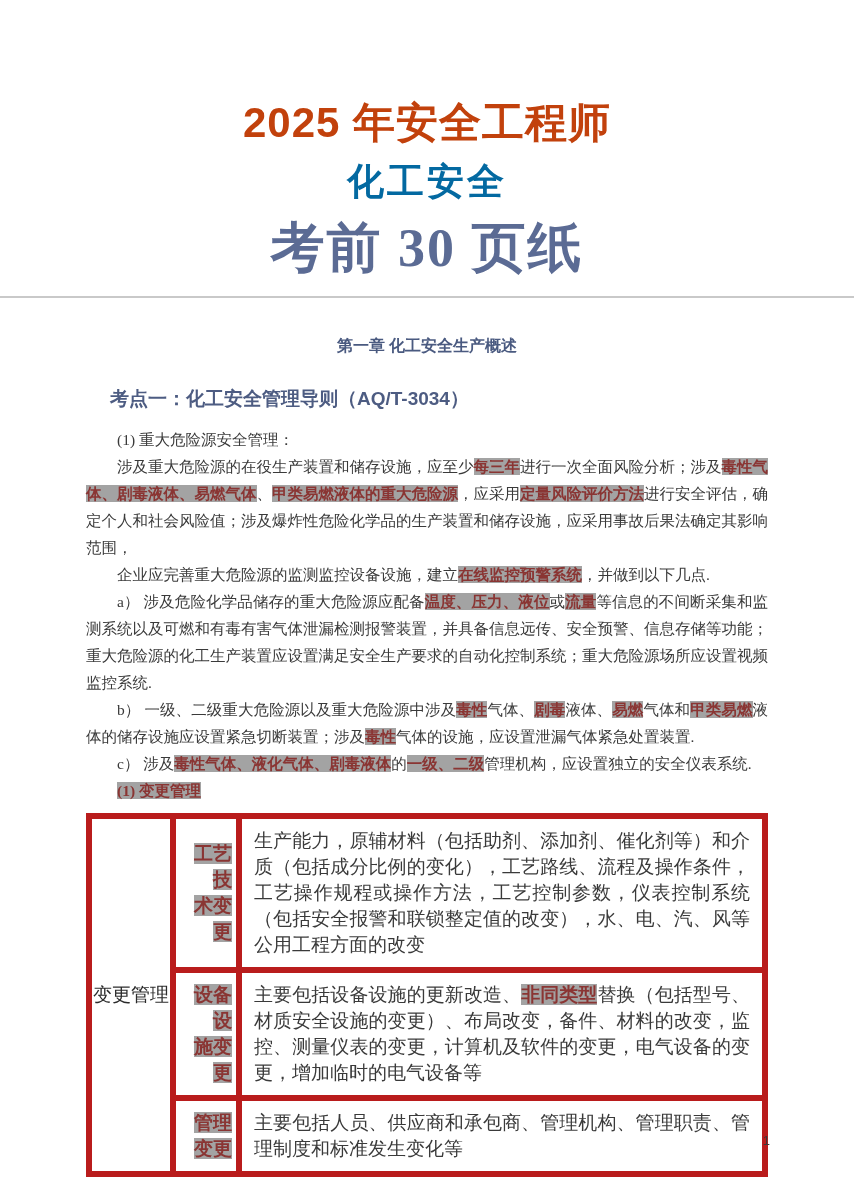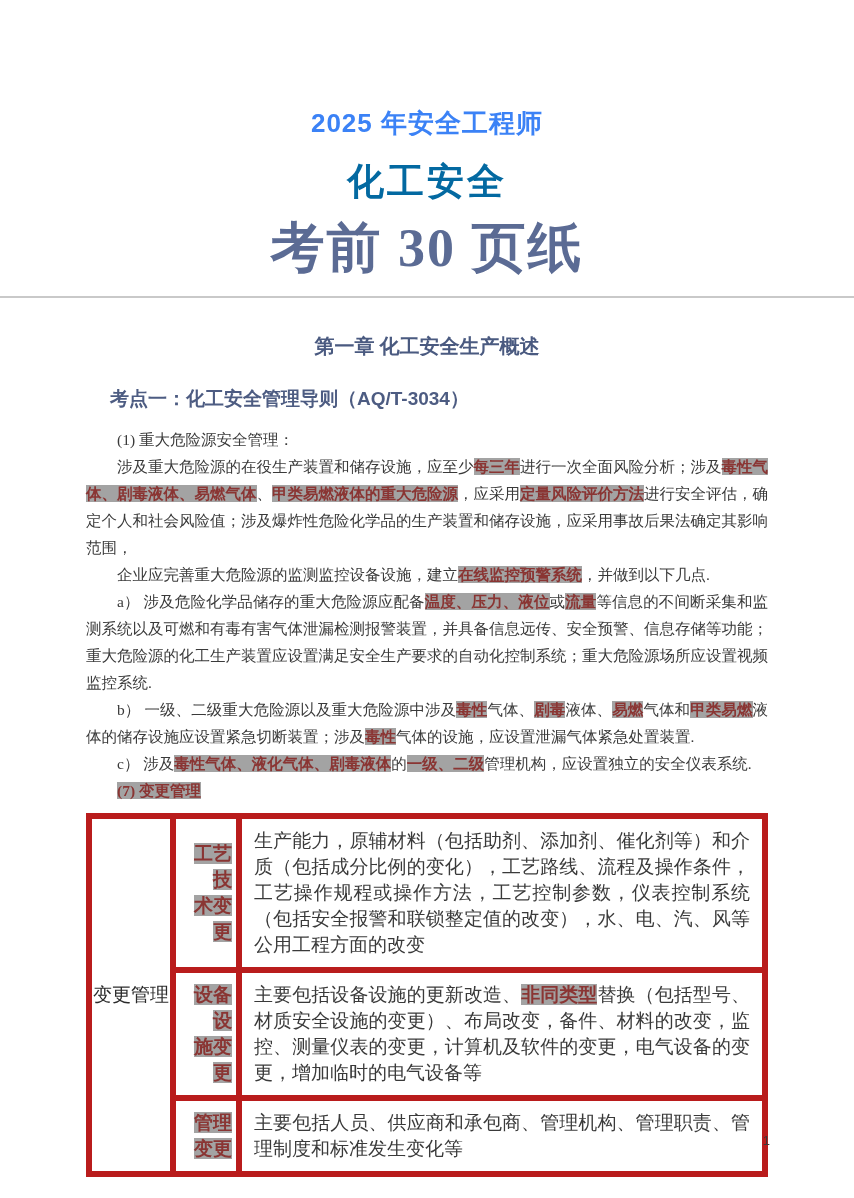--- a/index.html
+++ b/index.html
@@ -10,22 +10,22 @@
     color: #3a3a3a;
     position: relative;
     overflow: hidden;
   }
   .page { width: 854px; height: 1198px; position: relative; background: #fff; }
 
   
   .cover { text-align: center; padding-top: 102px; }
   .cover-line1 {
     font-family: "Liberation Sans", "DejaVu Sans", sans-serif;
-    font-weight: bold; font-size: 26px; line-height: 42px;
-    color: #3b82f6; letter-spacing: 1px;
+    font-weight: bold; font-size: 42px; line-height: 42px;
+    color: #c2410c; letter-spacing: 1px;
   }
   .cover-line2 {
     font-family: "Liberation Sans", "DejaVu Sans", sans-serif;
     font-weight: bold; font-size: 37px; line-height: 44px;
     color: #0369a1; margin-top: 16px; letter-spacing: 3px;
   }
   .cover-line3 {
     font-family: "Liberation Serif", "DejaVu Serif", serif;
     font-weight: bold; font-size: 54px; line-height: 64px;
     color: #5b6b94; margin-top: 12px; letter-spacing: 2px;
@@ -33,21 +33,21 @@
   .divider {
     border: none; border-top: 2px solid #c9c9c9;
     width: 100%; margin-top: 16px;
   }
 
   
   .content { padding: 0 86px; }
   .chapter-title {
     text-align: center;
     font-family: "Liberation Serif", "DejaVu Serif", serif;
-    font-weight: bold; font-size: 20px; line-height: 32px;
+    font-weight: bold; font-size: 16px; line-height: 32px;
     color: #4a5a80; margin-top: 32px;
   }
   .section-heading {
     font-family: "Liberation Sans", "DejaVu Sans", sans-serif;
     font-weight: bold; font-size: 19px; line-height: 26px;
     color: #4d5c82; margin-top: 24px; margin-left: 24px;
   }
   .body-text { margin-top: 14px; }
   .para {
     font-size: 15.5px; line-height: 27px;
@@ -101,21 +101,21 @@
     <div class="chapter-title">第一章 化工安全生产概述</div>
     <div class="section-heading">考点一：化工安全管理导则（AQ/T-3034）</div>
 
     <div class="body-text">
       <p class="para"><span>(1) 重大危险源安全管理：</span></p>
       <p class="para"><span>涉及重大危险源的在役生产装置和储存设施，应至少</span><span class="hl">每三年</span><span>进行一次全面风险分析；涉及</span><span class="hl">毒性气体、剧毒液体、易燃气体</span><span>、</span><span class="hl">甲类易燃液体的重大危险源</span><span>，应采用</span><span class="hl">定量风险评价方法</span><span>进行安全评估，确定个人和社会风险值；涉及爆炸性危险化学品的生产装置和储存设施，应采用事故后果法确定其影响范围，</span></p>
       <p class="para"><span>企业应完善重大危险源的监测监控设备设施，建立</span><span class="hl">在线监控预警系统</span><span>，并做到以下几点.</span></p>
       <p class="para"><span>a） 涉及危险化学品储存的重大危险源应配备</span><span class="hl">温度、压力、液位</span><span>或</span><span class="hl">流量</span><span>等信息的不间断采集和监测系统以及可燃和有毒有害气体泄漏检测报警装置，并具备信息远传、安全预警、信息存储等功能；重大危险源的化工生产装置应设置满足安全生产要求的自动化控制系统；重大危险源场所应设置视频监控系统.</span></p>
       <p class="para"><span>b） 一级、二级重大危险源以及重大危险源中涉及</span><span class="hl">毒性</span><span>气体、</span><span class="hl">剧毒</span><span>液体、</span><span class="hl">易燃</span><span>气体和</span><span class="hl">甲类易燃</span><span>液体的储存设施应设置紧急切断装置；涉及</span><span class="hl">毒性</span><span>气体的设施，应设置泄漏气体紧急处置装置.</span></p>
       <p class="para"><span>c） 涉及</span><span class="hl">毒性气体、液化气体、剧毒液体</span><span>的</span><span class="hl">一级、二级</span><span>管理机构，应设置独立的安全仪表系统.</span></p>
-      <p class="para"><span class="hl">(7) 变更管理</span></p>
+      <p class="para"><span class="hl">(1) 变更管理</span></p>
     </div>
 
     <table class="change-table">
       <tbody>
         <tr>
           <td class="col-cat" rowspan="3">变更管理</td>
           <td class="col-label"><span class="hl">工艺技</span><br><span class="hl">术变更</span></td>
           <td class="col-desc"><span>生产能力，原辅材料（包括助剂、添加剂、催化剂等）和介质（包括成分比例的变化），工艺路线、流程及操作条件，工艺操作规程或操作方法，工艺控制参数，仪表控制系统（包括安全报警和联锁整定值的改变），水、电、汽、风等公用工程方面的改变</span></td>
         </tr>
         <tr>

